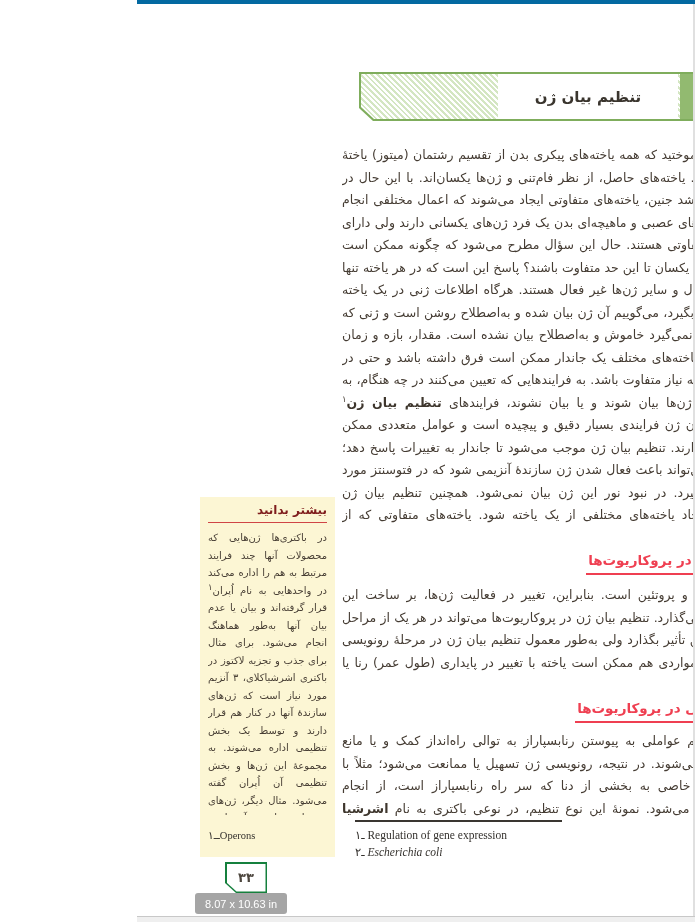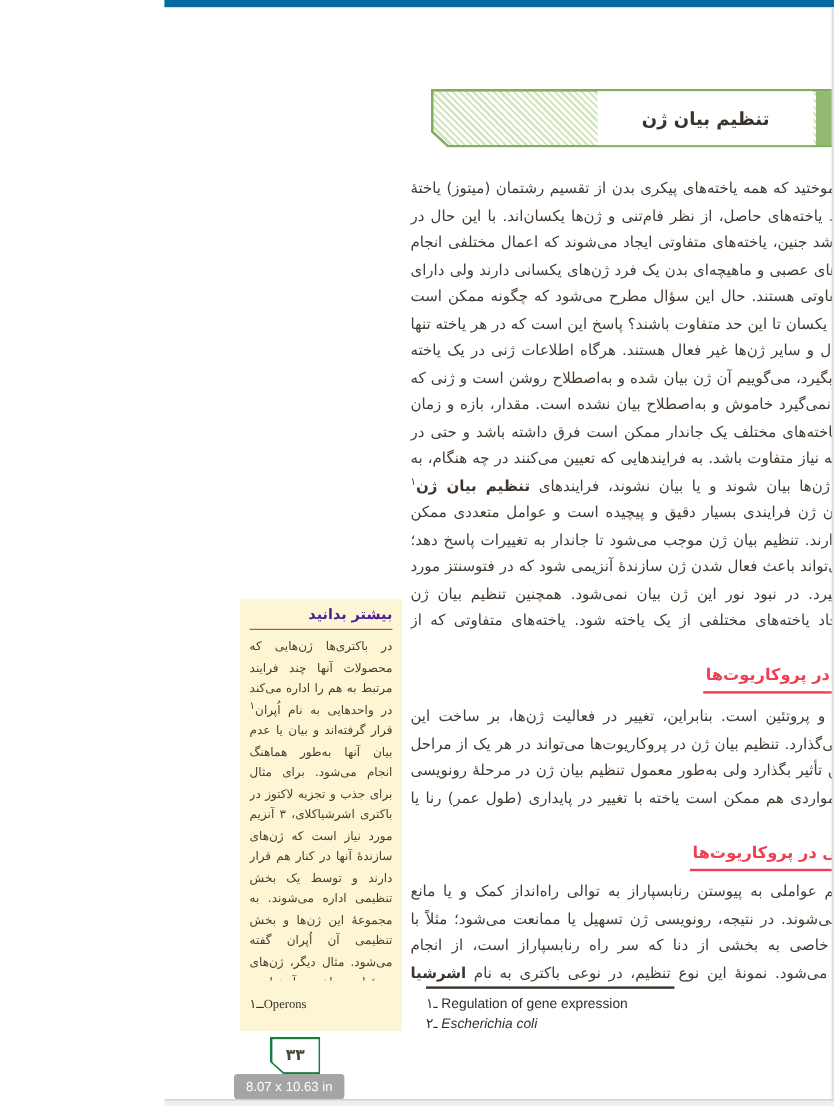--- a/index.html
+++ b/index.html
@@ -1,20 +1,20 @@
 <!DOCTYPE html>
 <html lang="fa" dir="rtl"><head>
 <meta charset="utf-8">
 <style>
   * { margin:0; padding:0; box-sizing:border-box; }
   html,body { width:695px; height:922px; background:#ffffff; }
   body { font-family:"DejaVu Sans","Liberation Sans",sans-serif; color:#453c33; }
   .page {
     position:relative; width:558px; height:922px; background:#fff;
-    border-top:6px solid #0369a1; overflow:hidden;
+    border-top:4px solid #0369a1; overflow:hidden;
   }
   .right-edge { position:absolute; top:0; right:0; width:2px; height:916px; background:#e0e0e0; }
 
   
   .banner {
     position:absolute; left:222px; top:68px; width:406px; height:49px;
     background:#7fad5c;
     clip-path:polygon(0 0,100% 0,100% 100%,14px 100%,0 calc(100% - 13px));
   }
   .banner-inner {
@@ -49,33 +49,33 @@
   .sec-heading .hd {
     display:inline-block; color:#ef3f51; font-weight:bold; font-size:13.5px;
     border-bottom:2px solid #ef3f51; padding:0 2px 5px 2px;
   }
   .hd1 { top:546px; }
   .hd2 { top:694px; }
 
   
   .footnotes {
     position:absolute; left:218px; top:816px; width:260px; direction:ltr;
-    font-family:Liberation Sans, sans-serif; color:#33302c;
+    font-family:Liberation Serif, serif; color:#33302c;
   }
   .fn-rule { width:207px; height:2px; background:#3a3631; margin-bottom:5px; }
   .fn-line { font-size:11.5px; line-height:17px; }
   .fn-line .it { font-style:italic; }
 
   
   .sidebar {
     position:absolute; left:63px; top:493px; width:135px; height:360px;
     background:#fcf6d4; padding:6px 8px; direction:rtl; overflow:hidden;
   }
   .sidebar-title {
-    color:#4c1d95; font-weight:bold; font-size:12px; text-align:right;
+    color:#7f1d1d; font-weight:bold; font-size:12px; text-align:right;
     border-bottom:1.5px solid #d04545; padding-bottom:5px; margin-bottom:6px;
   }
   .sidebar-body {
     font-size:10px; line-height:17.5px; text-align:justify; color:#473e34;
     max-height:286px; overflow:hidden;
   }
   .sidebar-fn {
     position:absolute; left:8px; bottom:16px; direction:ltr; font-size:10.5px;
     font-family:"Liberation Serif","DejaVu Serif",serif; color:#33302c;
   }

